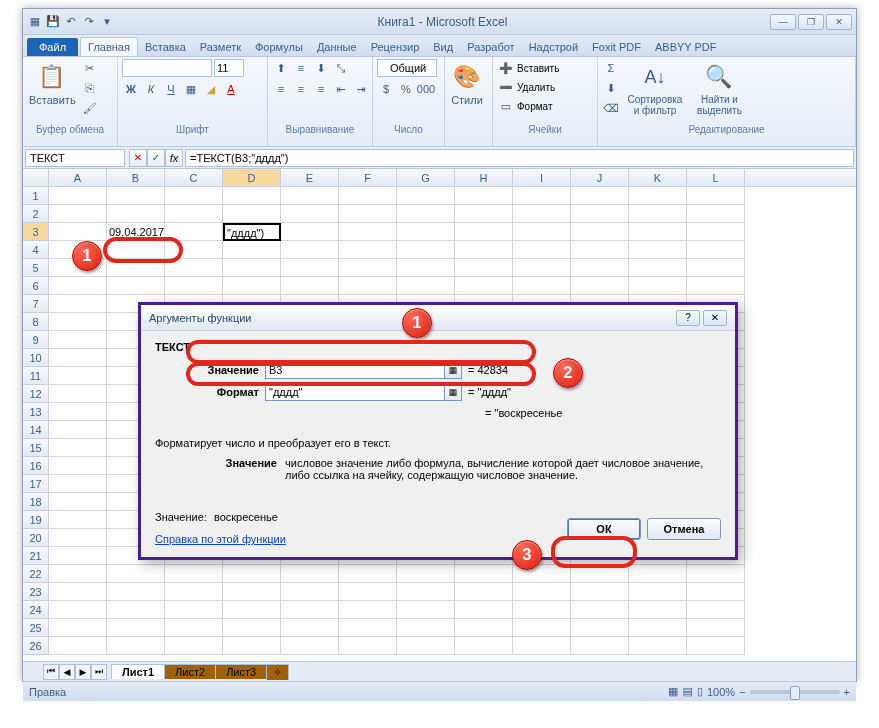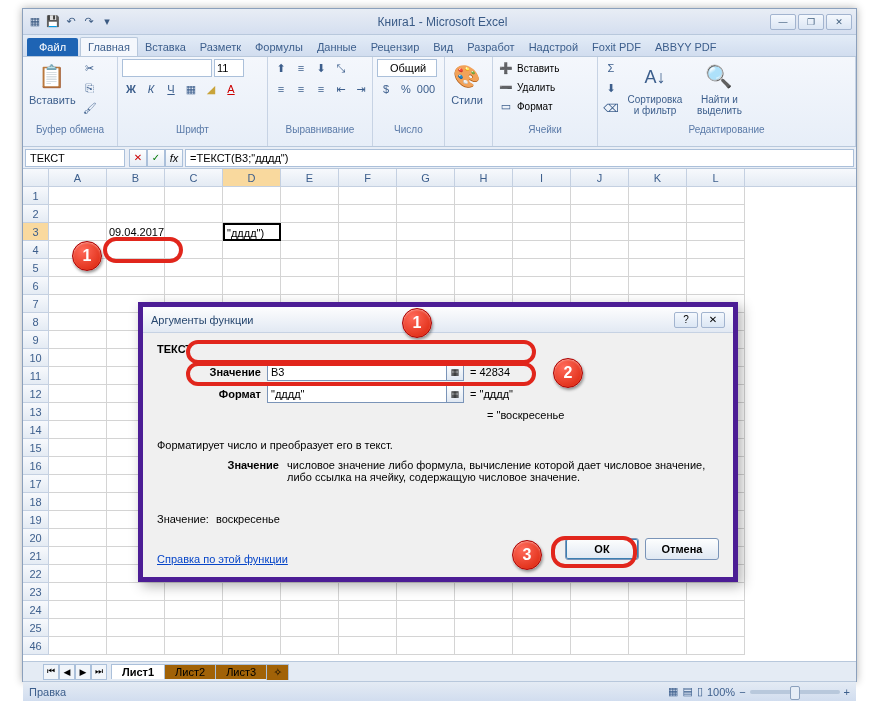--- a/index.html
+++ b/index.html
@@ -46,36 +46,36 @@
 .navbtns span{width:16px;height:16px;border:1px solid #abc0da;display:flex;align-items:center;justify-content:center;font-size:9px;background:#f1f5fa;}
 .stab{background:#fff;border:1px solid #abc0da;border-bottom:none;padding:1px 10px;font-size:11px;margin-right:-1px;text-align:center;}
 .stab.active{font-weight:bold;background:#fff;}
 .stab:not(.active){background:#a16207;}
 .statusbar{height:20px;background:linear-gradient(#e4ebf4,#d1ddef);border-top:1px solid #b8c8dc;display:flex;align-items:center;padding:0 6px;justify-content:space-between;color:#3c5e8c;}
 .zoom{display:flex;align-items:center;gap:4px;}
 .zoom .slider{width:90px;height:4px;background:#b8c8dc;position:relative;border-radius:2px;}
 .zoom .slider::after{content:"";position:absolute;left:45%;top:-4px;width:8px;height:12px;background:#e6edf6;border:1px solid #8ba0bc;border-radius:2px;}
 
 
-.dialog{position:absolute;left:115px;top:293px;width:600px;background:#f0f0f0;border:5px solid #4c1d95;box-shadow:4px 4px 12px rgba(0,0,0,.3);}
+.dialog{position:absolute;left:115px;top:293px;width:600px;background:#f0f0f0;border:3px solid #4c1d95;box-shadow:4px 4px 12px rgba(0,0,0,.3);}
 .dlg-title{height:26px;background:linear-gradient(#fdfdfe,#e2e9f3);display:flex;align-items:center;padding:0 8px;border-bottom:1px solid #c6d2e3;}
 .dlg-title span:first-child{flex:1;color:#27476f;}
 .dlg-title .dbtn{width:24px;height:16px;border:1px solid #a2b4cf;background:linear-gradient(#f4f8fd,#dbe6f4);display:flex;align-items:center;justify-content:center;margin-left:3px;font-size:10px;border-radius:2px;}
 .dlg-body{padding:10px 14px 12px;}
 .dlg-fn{font-weight:bold;color:#000;margin-bottom:8px;}
 .argrow{display:flex;align-items:center;margin-bottom:4px;}
 .argrow label{width:110px;text-align:right;font-weight:bold;padding-right:6px;}
 .argrow input{width:180px;border:1px solid #7a94b8;padding:1px 3px;height:18px;background:#fff;}
 .refbtn{width:18px;height:18px;border:1px solid #7a94b8;background:linear-gradient(#fdfefe,#e0e8f2);margin-left:-1px;display:flex;align-items:center;justify-content:center;font-size:9px;}
 .argres{margin-left:6px;color:#000;}
 .desc{margin:18px 0 8px;color:#000;}
 .argdesc{display:flex;margin-bottom:30px;}
 .argdesc b{width:130px;text-align:right;padding-right:8px;}
 .argdesc span{flex:1;}
-.result{margin-bottom:28px;}
+.result{margin-bottom:10px;}
 .helplink{color:#0645c8;text-decoration:underline;cursor:pointer;}
 .dlg-btns{display:flex;justify-content:flex-end;gap:6px;margin-top:-20px;}
 .dlg-btns button{width:74px;height:22px;border:1px solid #7a94b8;background:linear-gradient(#fdfefe,#e0e8f2);border-radius:3px;font-weight:bold;}
 .dlg-btns button.ok{box-shadow:0 0 0 1px #3c7fb1 inset;}
 
 
 .marker{position:absolute;width:30px;height:30px;border-radius:50%;background:radial-gradient(circle at 35% 30%,#ff6a5a,#d81e05);color:#fff;font-weight:bold;font-size:16px;display:flex;align-items:center;justify-content:center;box-shadow:1px 2px 3px rgba(0,0,0,.4),inset 0 1px 2px rgba(255,255,255,.5);border:1px solid #a00;}
 .ring{position:absolute;border:4px solid #e1261c;border-radius:14px;pointer-events:none;}
 </style>
 </head>
@@ -626,21 +626,21 @@
           <div class="cell"></div>
           <div class="cell"></div>
           <div class="cell"></div>
           <div class="cell"></div>
           <div class="cell"></div>
           <div class="cell"></div>
           <div class="cell"></div>
           <div class="cell"></div>
         </div>
         <div class="row">
-          <div class="rowh">46</div>
+          <div class="rowh">26</div>
           <div class="cell"></div>
           <div class="cell"></div>
           <div class="cell"></div>
           <div class="cell"></div>
           <div class="cell"></div>
           <div class="cell"></div>
           <div class="cell"></div>
           <div class="cell"></div>
           <div class="cell"></div>
           <div class="cell"></div>

